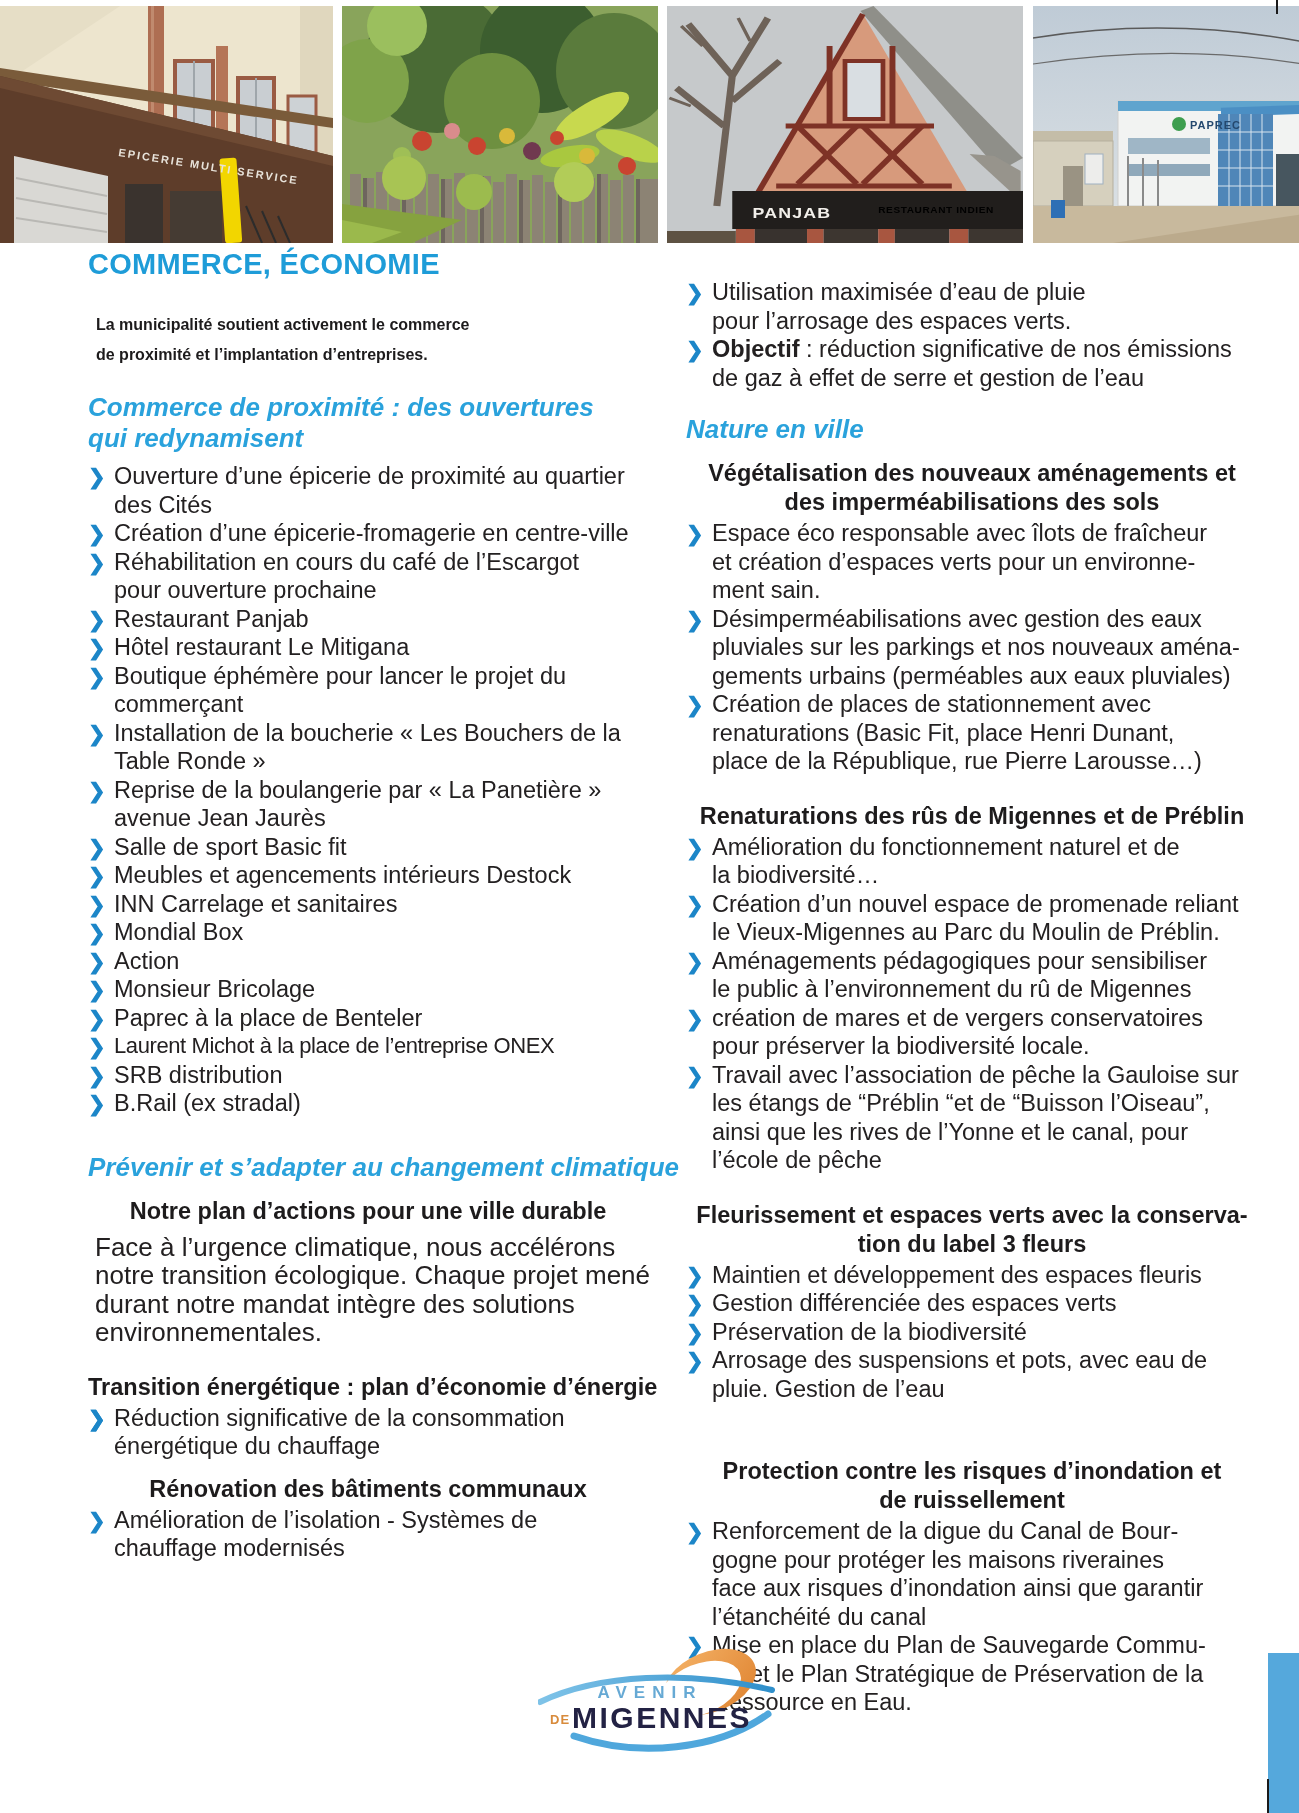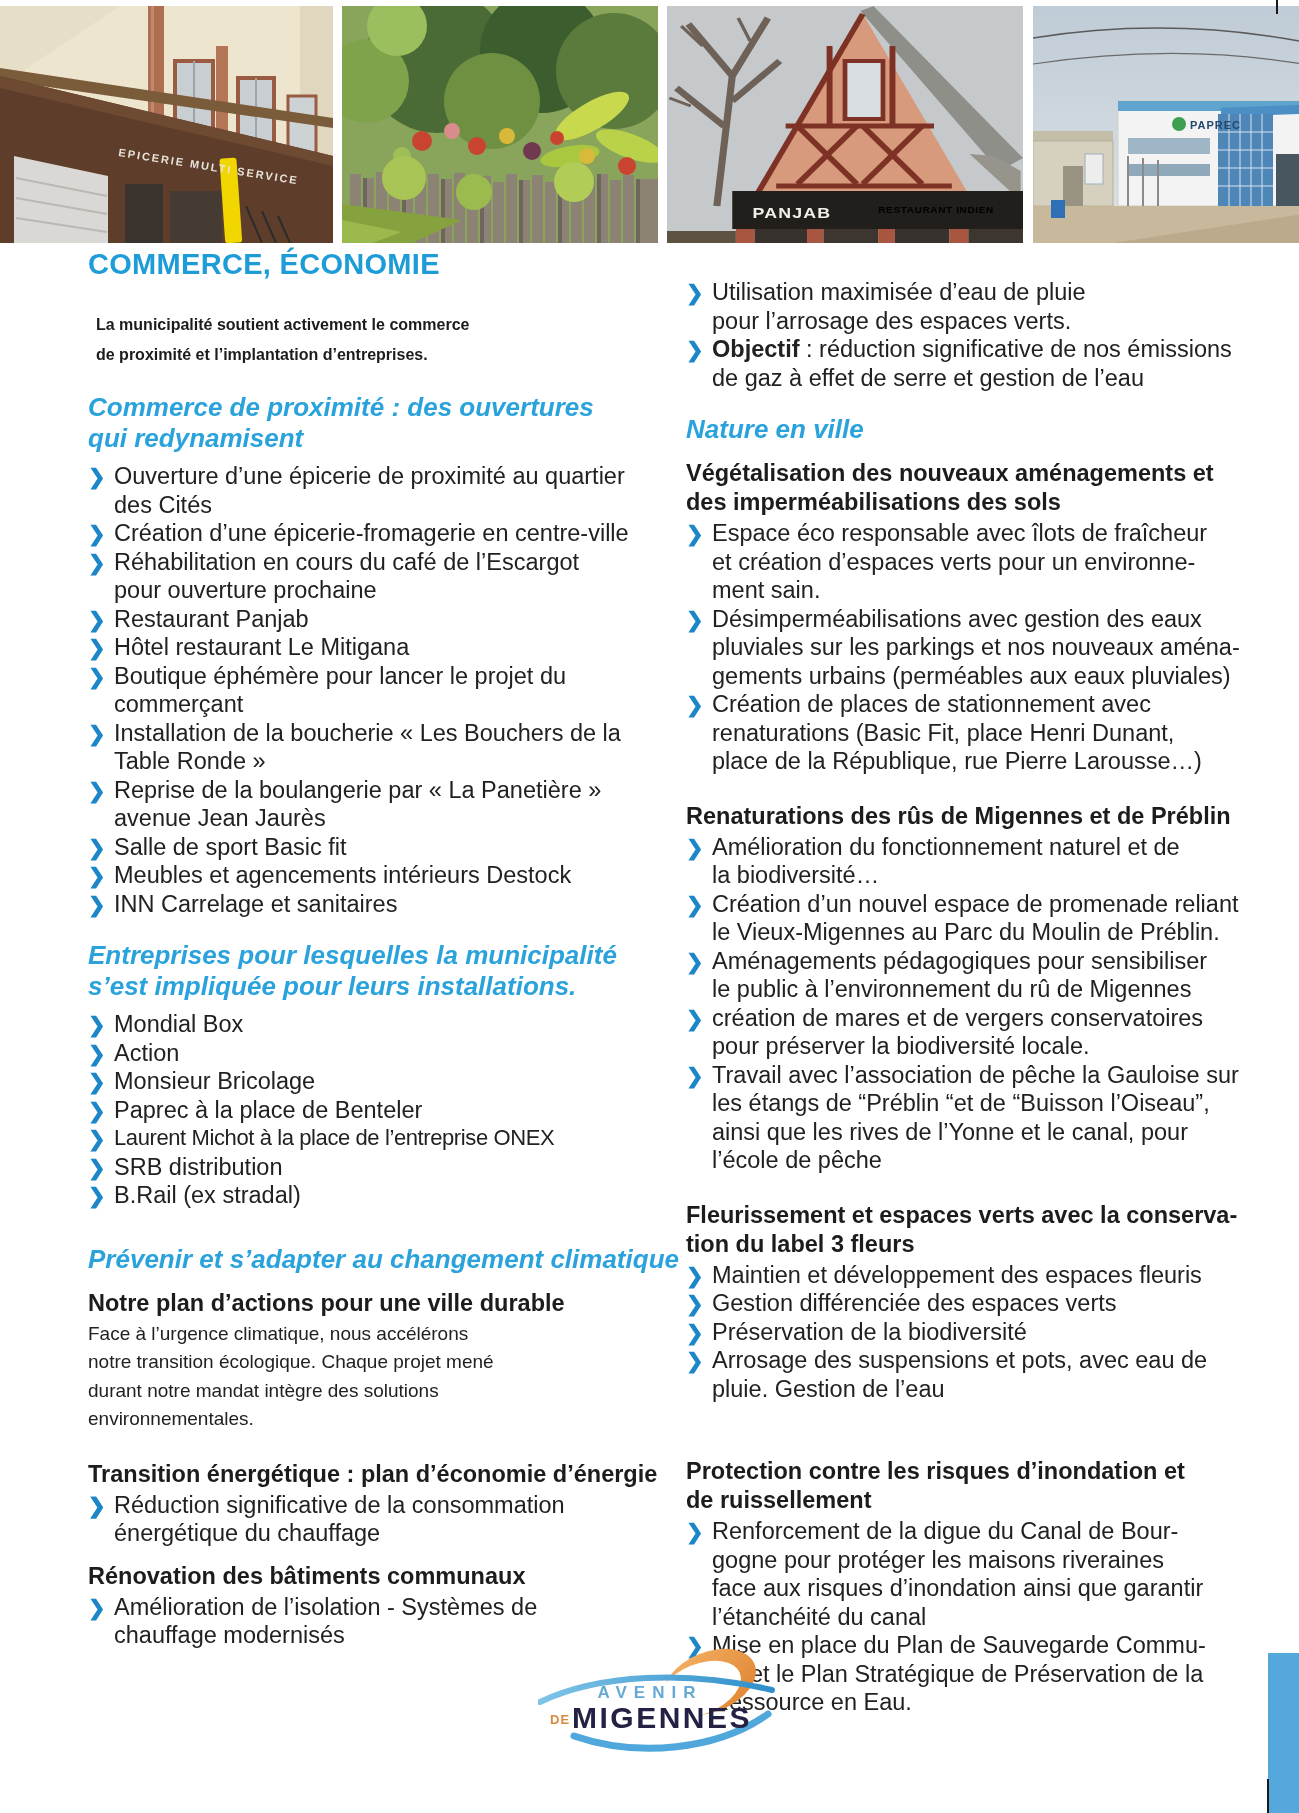--- a/index.html
+++ b/index.html
@@ -15,22 +15,22 @@
   .ph2{width:316px;margin-right:9px;}
   .ph3{width:356px;margin-right:10px;}
   .ph4{width:301px;}
   
   .col{position:absolute;}
   .col-left{left:88px;top:244px;width:560px;}
   .col-right{left:686px;top:278px;width:572px;}
   .title{font-size:29px;line-height:40px;font-weight:bold;color:#1E9CD8;margin:0 0 26px 0;letter-spacing:.3px;white-space:pre;}
   .intro{font-size:16px;font-weight:bold;color:#1d1b1c;line-height:30px;margin:0 0 22px 8px;white-space:pre;}
   .subhead-blue{font-size:26px;line-height:31px;font-style:italic;font-weight:bold;color:#2AA2DC;margin:22px 0 8px 0;white-space:pre;}
-  .subhead-bold{font-size:23.5px;line-height:29px;font-weight:bold;color:#1d1b1c;margin:14px 0 2px 0;white-space:pre;}
-  .para{font-size:19px;line-height:28.5px;margin:0;white-space:pre;}
+  .subhead-bold{font-size:23.5px;line-height:29px;font-weight:bold;color:#1d1b1c;margin:14px 0 2px 0;white-space:pre;text-align:center;}
+  .para{font-size:26px;line-height:28.5px;margin:7px;white-space:pre;}
   .bullets{list-style:none;margin:0;padding:0;}
   .bullets li{position:relative;padding-left:26px;font-size:23.5px;line-height:28.5px;white-space:pre;}
   .bullets li .chev{position:absolute;left:0;top:1px;color:#1C86C8;font-weight:bold;font-size:21px;}
   .bullets li.condensed{font-size:22px;letter-spacing:-0.4px;}
   .gap-sm{margin-top:26px;}
   .gap-md{margin-top:34px;}
   .gap-lg{margin-top:54px;}
   
   .logo{position:absolute;left:538px;top:1644px;width:238px;height:112px;}
   .logo svg{display:block;width:100%;height:100%;}
@@ -246,22 +246,20 @@
       <li><span class="chev">❯</span><span>Boutique éphémère pour lancer le projet du
 commerçant</span></li>
       <li><span class="chev">❯</span><span>Installation de la boucherie « Les Bouchers de la
 Table Ronde »</span></li>
       <li><span class="chev">❯</span><span>Reprise de la boulangerie par « La Panetière »
 avenue Jean Jaurès</span></li>
       <li><span class="chev">❯</span><span>Salle de sport Basic fit</span></li>
       <li><span class="chev">❯</span><span>Meubles et agencements intérieurs Destock</span></li>
       <li><span class="chev">❯</span><span>INN Carrelage et sanitaires</span></li>
     </ul>
-    <h2 class="subhead-blue">Entreprises pour lesquelles la municipalité
-s’est impliquée pour leurs installations.</h2>
     <ul class="bullets">
       <li><span class="chev">❯</span><span>Mondial Box</span></li>
       <li><span class="chev">❯</span><span>Action</span></li>
       <li><span class="chev">❯</span><span>Monsieur Bricolage</span></li>
       <li><span class="chev">❯</span><span>Paprec à la place de Benteler</span></li>
       <li class="condensed"><span class="chev">❯</span><span>Laurent Michot à la place de l’entreprise ONEX</span></li>
       <li><span class="chev">❯</span><span>SRB distribution</span></li>
       <li><span class="chev">❯</span><span>B.Rail (ex stradal)</span></li>
     </ul>
     <h2 class="subhead-blue gap-md">Prévenir et s’adapter au changement climatique</h2>

